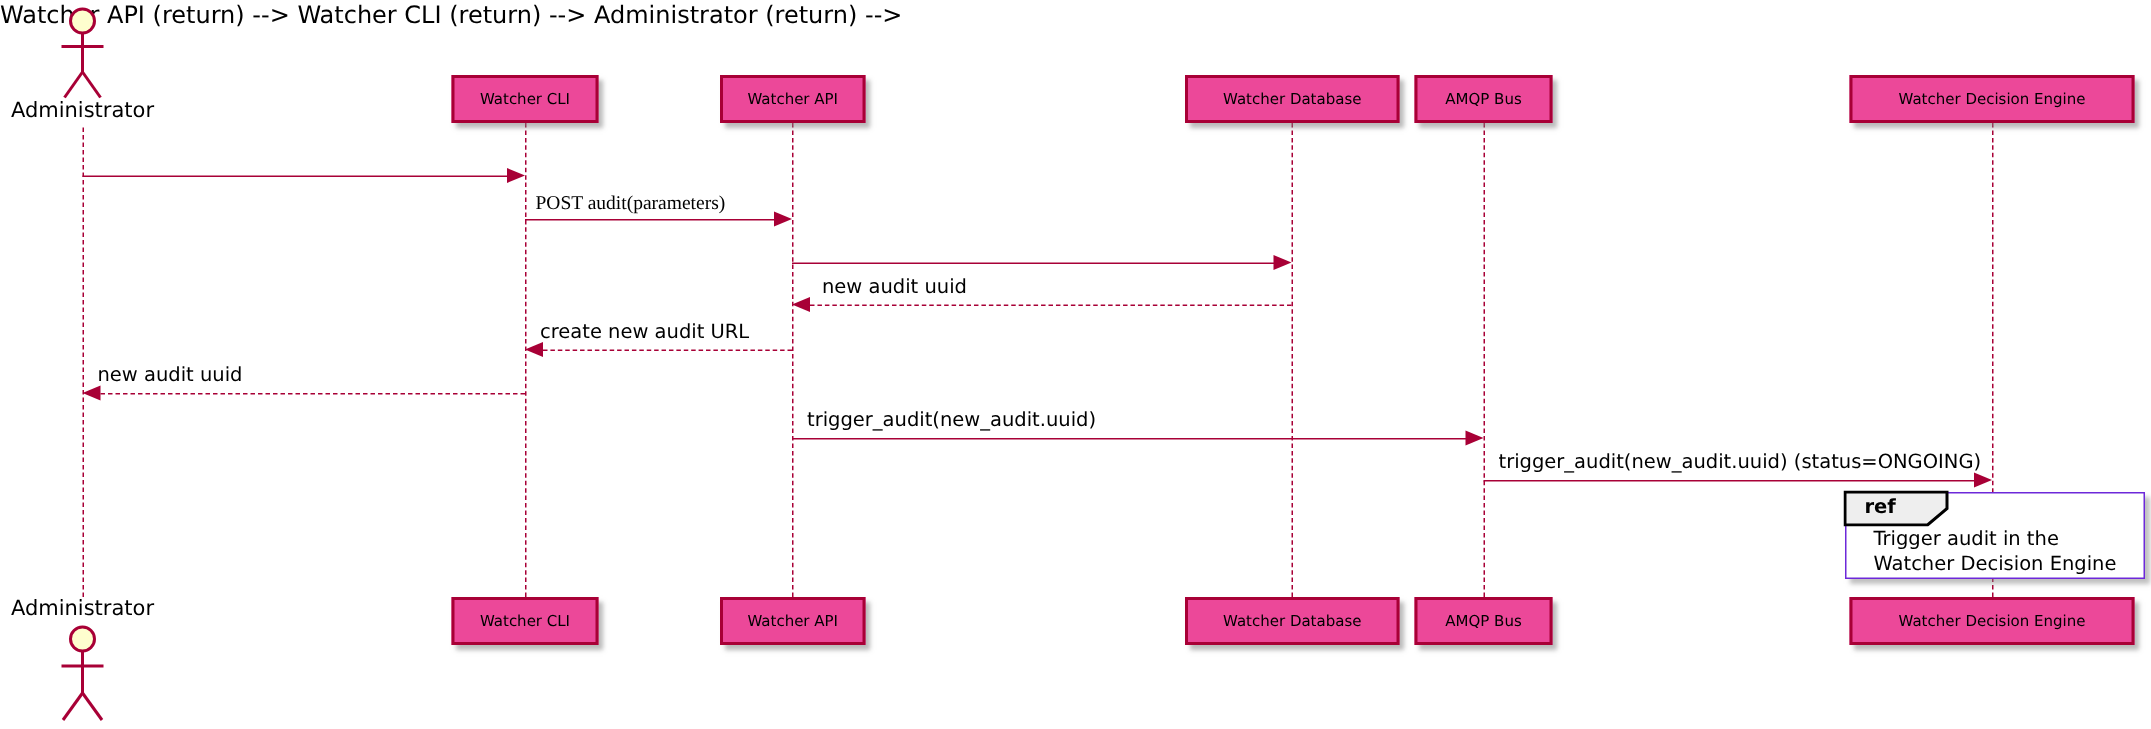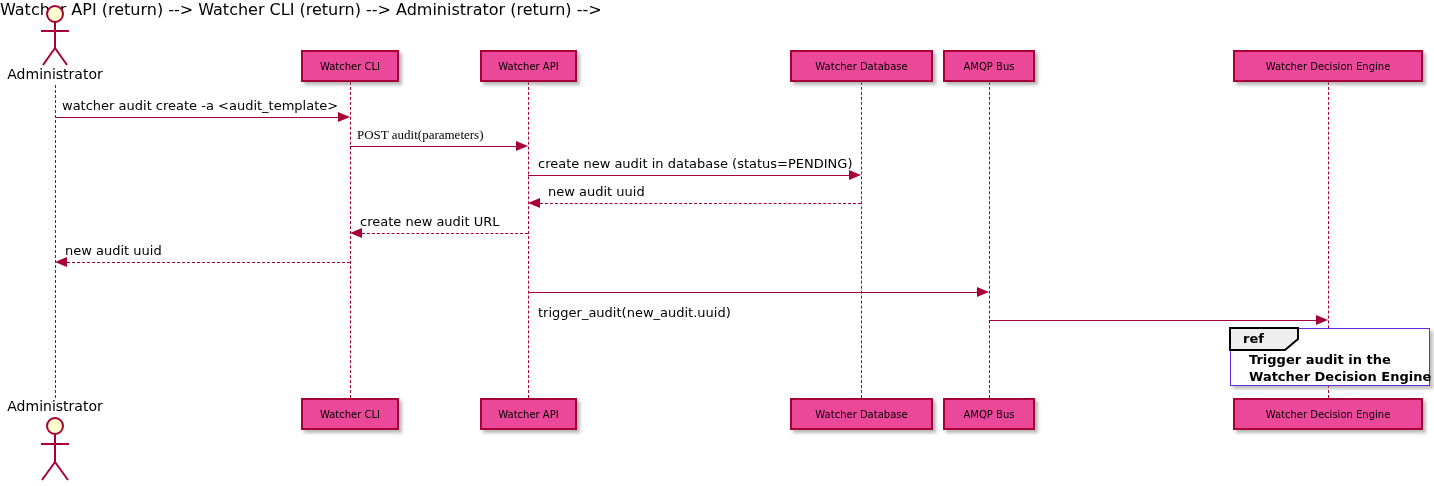--- a/index.html
+++ b/index.html
@@ -31,21 +31,21 @@
   .actor-svg { position:absolute; }
 
   
   .ref-box {
     position:absolute; box-sizing:border-box;
     background:#ffffff; border:1px solid #6d28d9;
     box-shadow:3px 3px 3px rgba(130,130,130,0.5);
   }
   .ref-tab { position:absolute; left:-2px; top:-2px; width:72px; height:24px; }
   .ref-keyword { position:absolute; left:12px; top:2px; font-weight:bold; font-size:13px; }
-  .ref-content { position:absolute; left:18px; top:22px; font-size:13px; line-height:17px; white-space:nowrap;font-weight:bold; }
+  .ref-content { position:absolute; left:18px; top:22px; font-size:13px; line-height:17px; white-space:nowrap; }
 </style>
 </head>
 <body>
 
 <div class="canvas">
 
   
   <div class="lifeline" style="left:55px;  top:85px; height:313px;"></div>
   <div class="lifeline" style="left:350px; top:82px; height:316px;"></div>
   <div class="lifeline" style="left:528px; top:82px; height:316px;"></div>
@@ -81,55 +81,54 @@
   <div class="pbox" style="left:1233px; top:50px; width:190px;">Watcher Decision Engine</div>
 
   
   <div class="pbox" style="left:301px; top:398px; width:98px;">Watcher CLI</div>
   <div class="pbox" style="left:480px; top:398px; width:97px;">Watcher API</div>
   <div class="pbox" style="left:790px; top:398px; width:143px;">Watcher Database</div>
   <div class="pbox" style="left:943px; top:398px; width:92px;">AMQP Bus</div>
   <div class="pbox" style="left:1233px; top:398px; width:190px;">Watcher Decision Engine</div>
 
   
-  <div class="msg-label" style="left:62px; top:98px;">watcher audit create -a &lt;audit_template&gt;</div>
   <div class="msg-line" style="left:55px; top:117px; width:284px;"></div>
   <div class="ar r" style="left:338px; top:112px;"></div>
 
   
   <div class="msg-label" style="left:357px; top:127px;font-family:Liberation Serif, serif;">POST audit(parameters)</div>
   <div class="msg-line" style="left:350px; top:146px; width:167px;"></div>
   <div class="ar r" style="left:516px; top:141px;"></div>
 
   
-  <div class="msg-label" style="left:538px; top:156px;">create new audit in database (status=PENDING)</div>
   <div class="msg-line" style="left:528px; top:175px; width:322px;"></div>
   <div class="ar r" style="left:849px; top:170px;"></div>
 
    Watcher API (return) --&gt;
   <div class="msg-label" style="left:548px; top:184px;">new audit uuid</div>
   <div class="msg-line dashed" style="left:540px; top:203px; width:321px;"></div>
   <div class="ar l" style="left:528px; top:198px;"></div>
 
    Watcher CLI (return) --&gt;
   <div class="msg-label" style="left:360px; top:214px;">create new audit URL</div>
   <div class="msg-line dashed" style="left:362px; top:233px; width:166px;"></div>
   <div class="ar l" style="left:350px; top:228px;"></div>
 
    Administrator (return) --&gt;
   <div class="msg-label" style="left:65px; top:243px;">new audit uuid</div>
   <div class="msg-line dashed" style="left:67px; top:262px; width:283px;"></div>
   <div class="ar l" style="left:55px; top:257px;"></div>
 
   
-  <div class="msg-label" style="left:538px; top:273px;margin-top:32px;">trigger_audit(new_audit.uuid)</div>
+  <div class="msg-label" style="left:538px; top:273px;">trigger_audit(new_audit.uuid)</div>
   <div class="msg-line" style="left:528px; top:292px; width:450px;"></div>
   <div class="ar r" style="left:977px; top:287px;"></div>
 
   
+  <div class="msg-label" style="left:999px; top:301px;">trigger_audit(new_audit.uuid) (status=ONGOING)</div>
   <div class="msg-line" style="left:989px; top:320px; width:328px;"></div>
   <div class="ar r" style="left:1316px; top:315px;"></div>
 
   
   <div class="ref-box" style="left:1230px; top:328px; width:200px; height:58px;">
     <svg class="ref-tab" viewBox="0 0 72 24">
       <path d="M1,1 L69,1 L69,12 L56,23 L1,23 Z" fill="#EEEEEE" stroke="#000000" stroke-width="2"></path>
     </svg>
     <div class="ref-keyword">ref</div>
     <div class="ref-content">

